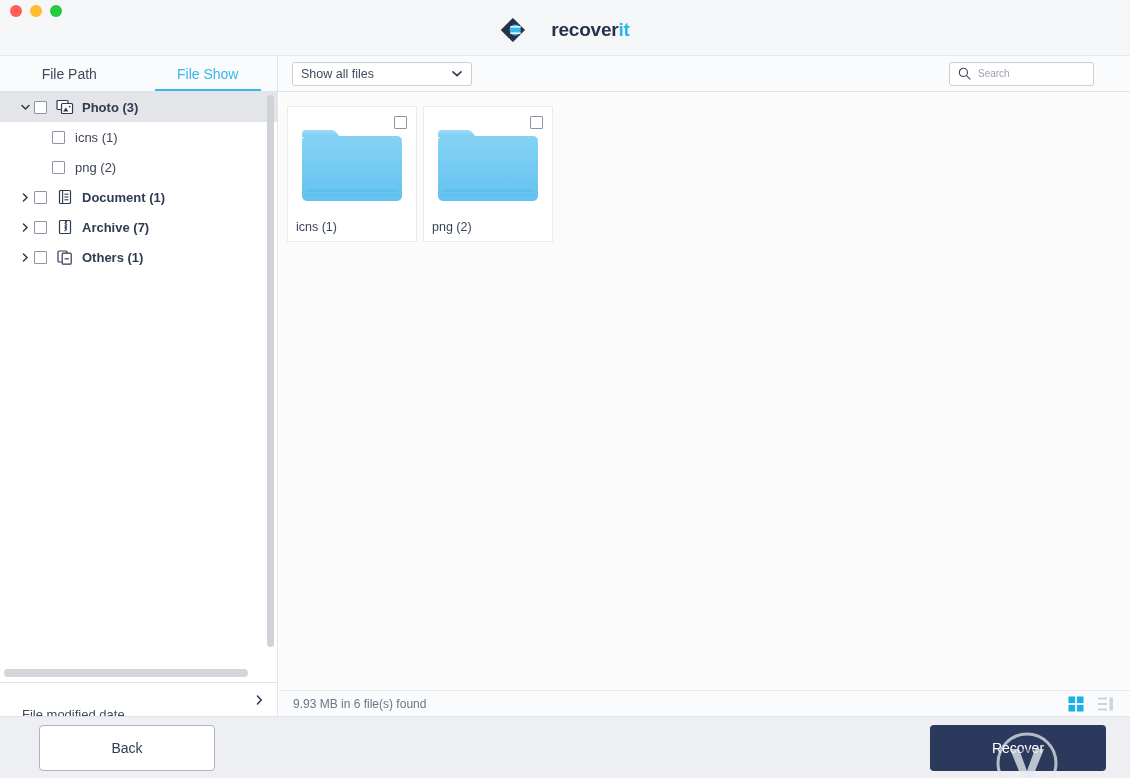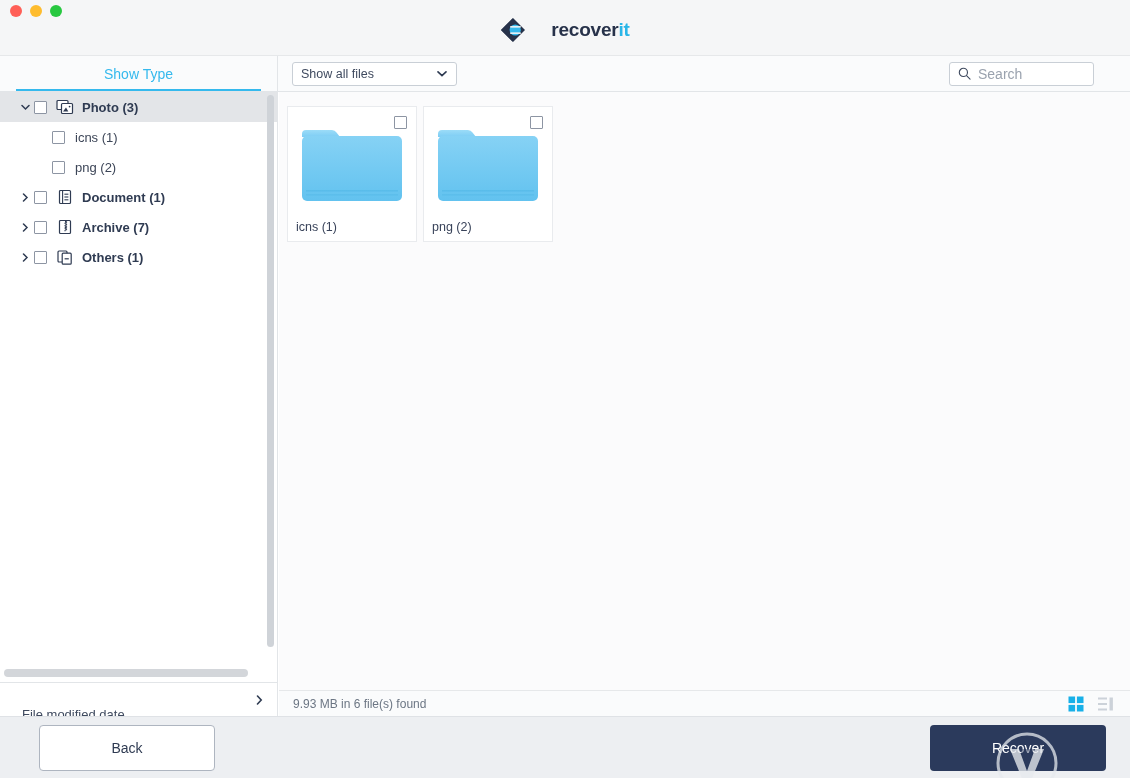--- a/index.html
+++ b/index.html
@@ -71,42 +71,42 @@
   }
 
   .toolbar-right {
     flex: 1;
     display: flex; align-items: center;
     padding: 0 14px 0 14px;
     background: #fafbfc;
     position: relative;
   }
   .filter-select {
-    width: 165px; height: 24px;
+    width: 180px; height: 24px;
     border: 1px solid #c9cfd6; border-radius: 3px;
     background: #ffffff;
     font-size: 12.5px; color: #3f4a5f;
     display: flex; align-items: center;
     padding: 0 8px;
     position: relative;
     font-family: "Liberation Sans", sans-serif;
     appearance: none;
   }
   .filter-select .chev {
     position: absolute; right: 9px; top: 50%; transform: translateY(-50%);
   }
   .search-box {
     position: absolute; right: 36px; top: 50%; transform: translateY(-50%);
     width: 145px; height: 24px;
     border: 1px solid #c9cfd6; border-radius: 3px;
     background: #ffffff;
     display: flex; align-items: center; gap: 7px;
     padding: 0 8px;
   }
-  .search-box .ph { font-size: 14px; color: #9aa2ae; }
+  .search-box .ph { font-size: 10px; color: #9aa2ae; }
 
   
   .body {
     flex: 1; display: flex; min-height: 0;
     background: #ffffff;
   }
 
   
   .sidebar {
     width: 278px; flex: 0 0 278px;
@@ -294,22 +294,25 @@
         <polygon points="13,1 1,13 13,25 8.2,13" fill="#27324a"></polygon>
         <rect x="10.2" y="9.1" width="10.6" height="1.5" fill="#f5f6f7"></rect>
         <rect x="10.2" y="15.4" width="10.6" height="1.5" fill="#f5f6f7"></rect>
       </svg>
       <span class="logo-text"><span>recover</span><span class="lit">it</span></span>
     </div>
   </div>
 
   <div class="toolbar">
     <div class="tabs">
+      <div class="tab">
+        <span>File Path</span>
+      </div>
       <div class="tab active">
-        <span>Show Type</span>
+        <span>File Show</span>
       </div>
     </div>
     <div class="toolbar-right">
       <div class="filter-select">
         <span>Show all files</span>
         <svg class="chev" width="10" height="7" viewBox="0 0 10 7">
           <path d="M1 1.4 L5 5.2 L9 1.4" stroke="#2f3b52" stroke-width="1.6" fill="none" stroke-linecap="round"></path>
         </svg>
       </div>
       <div class="search-box">

